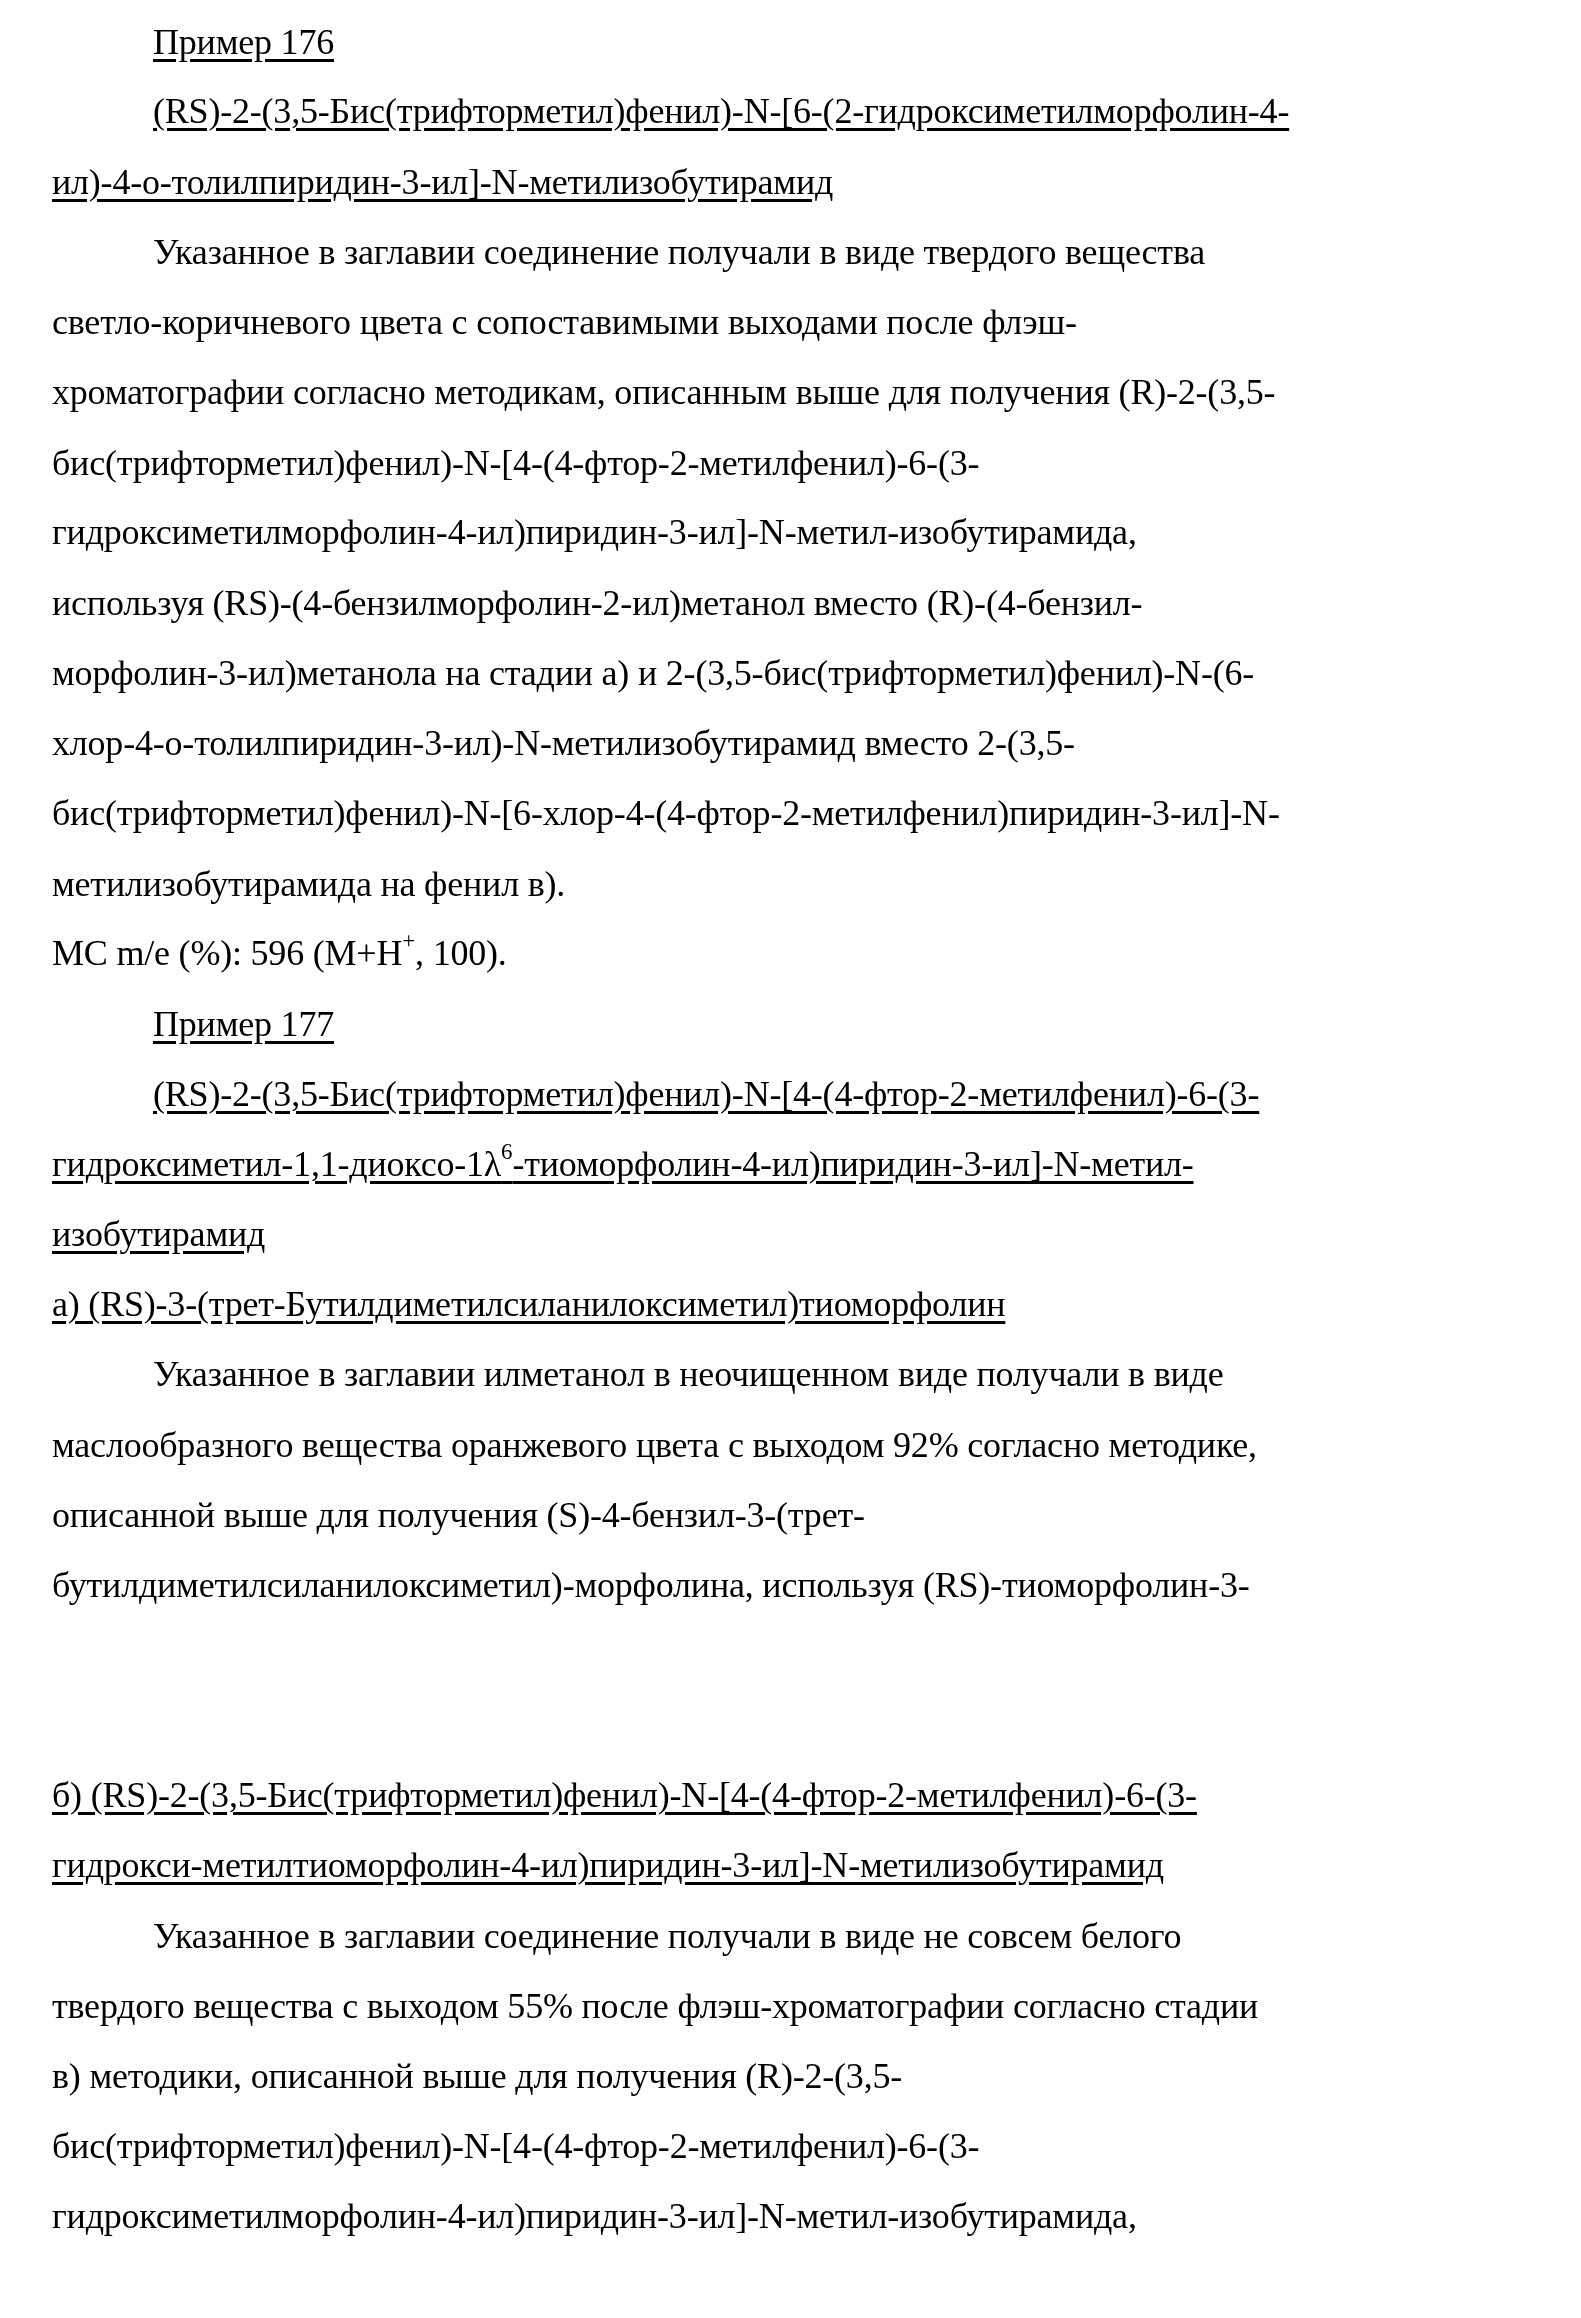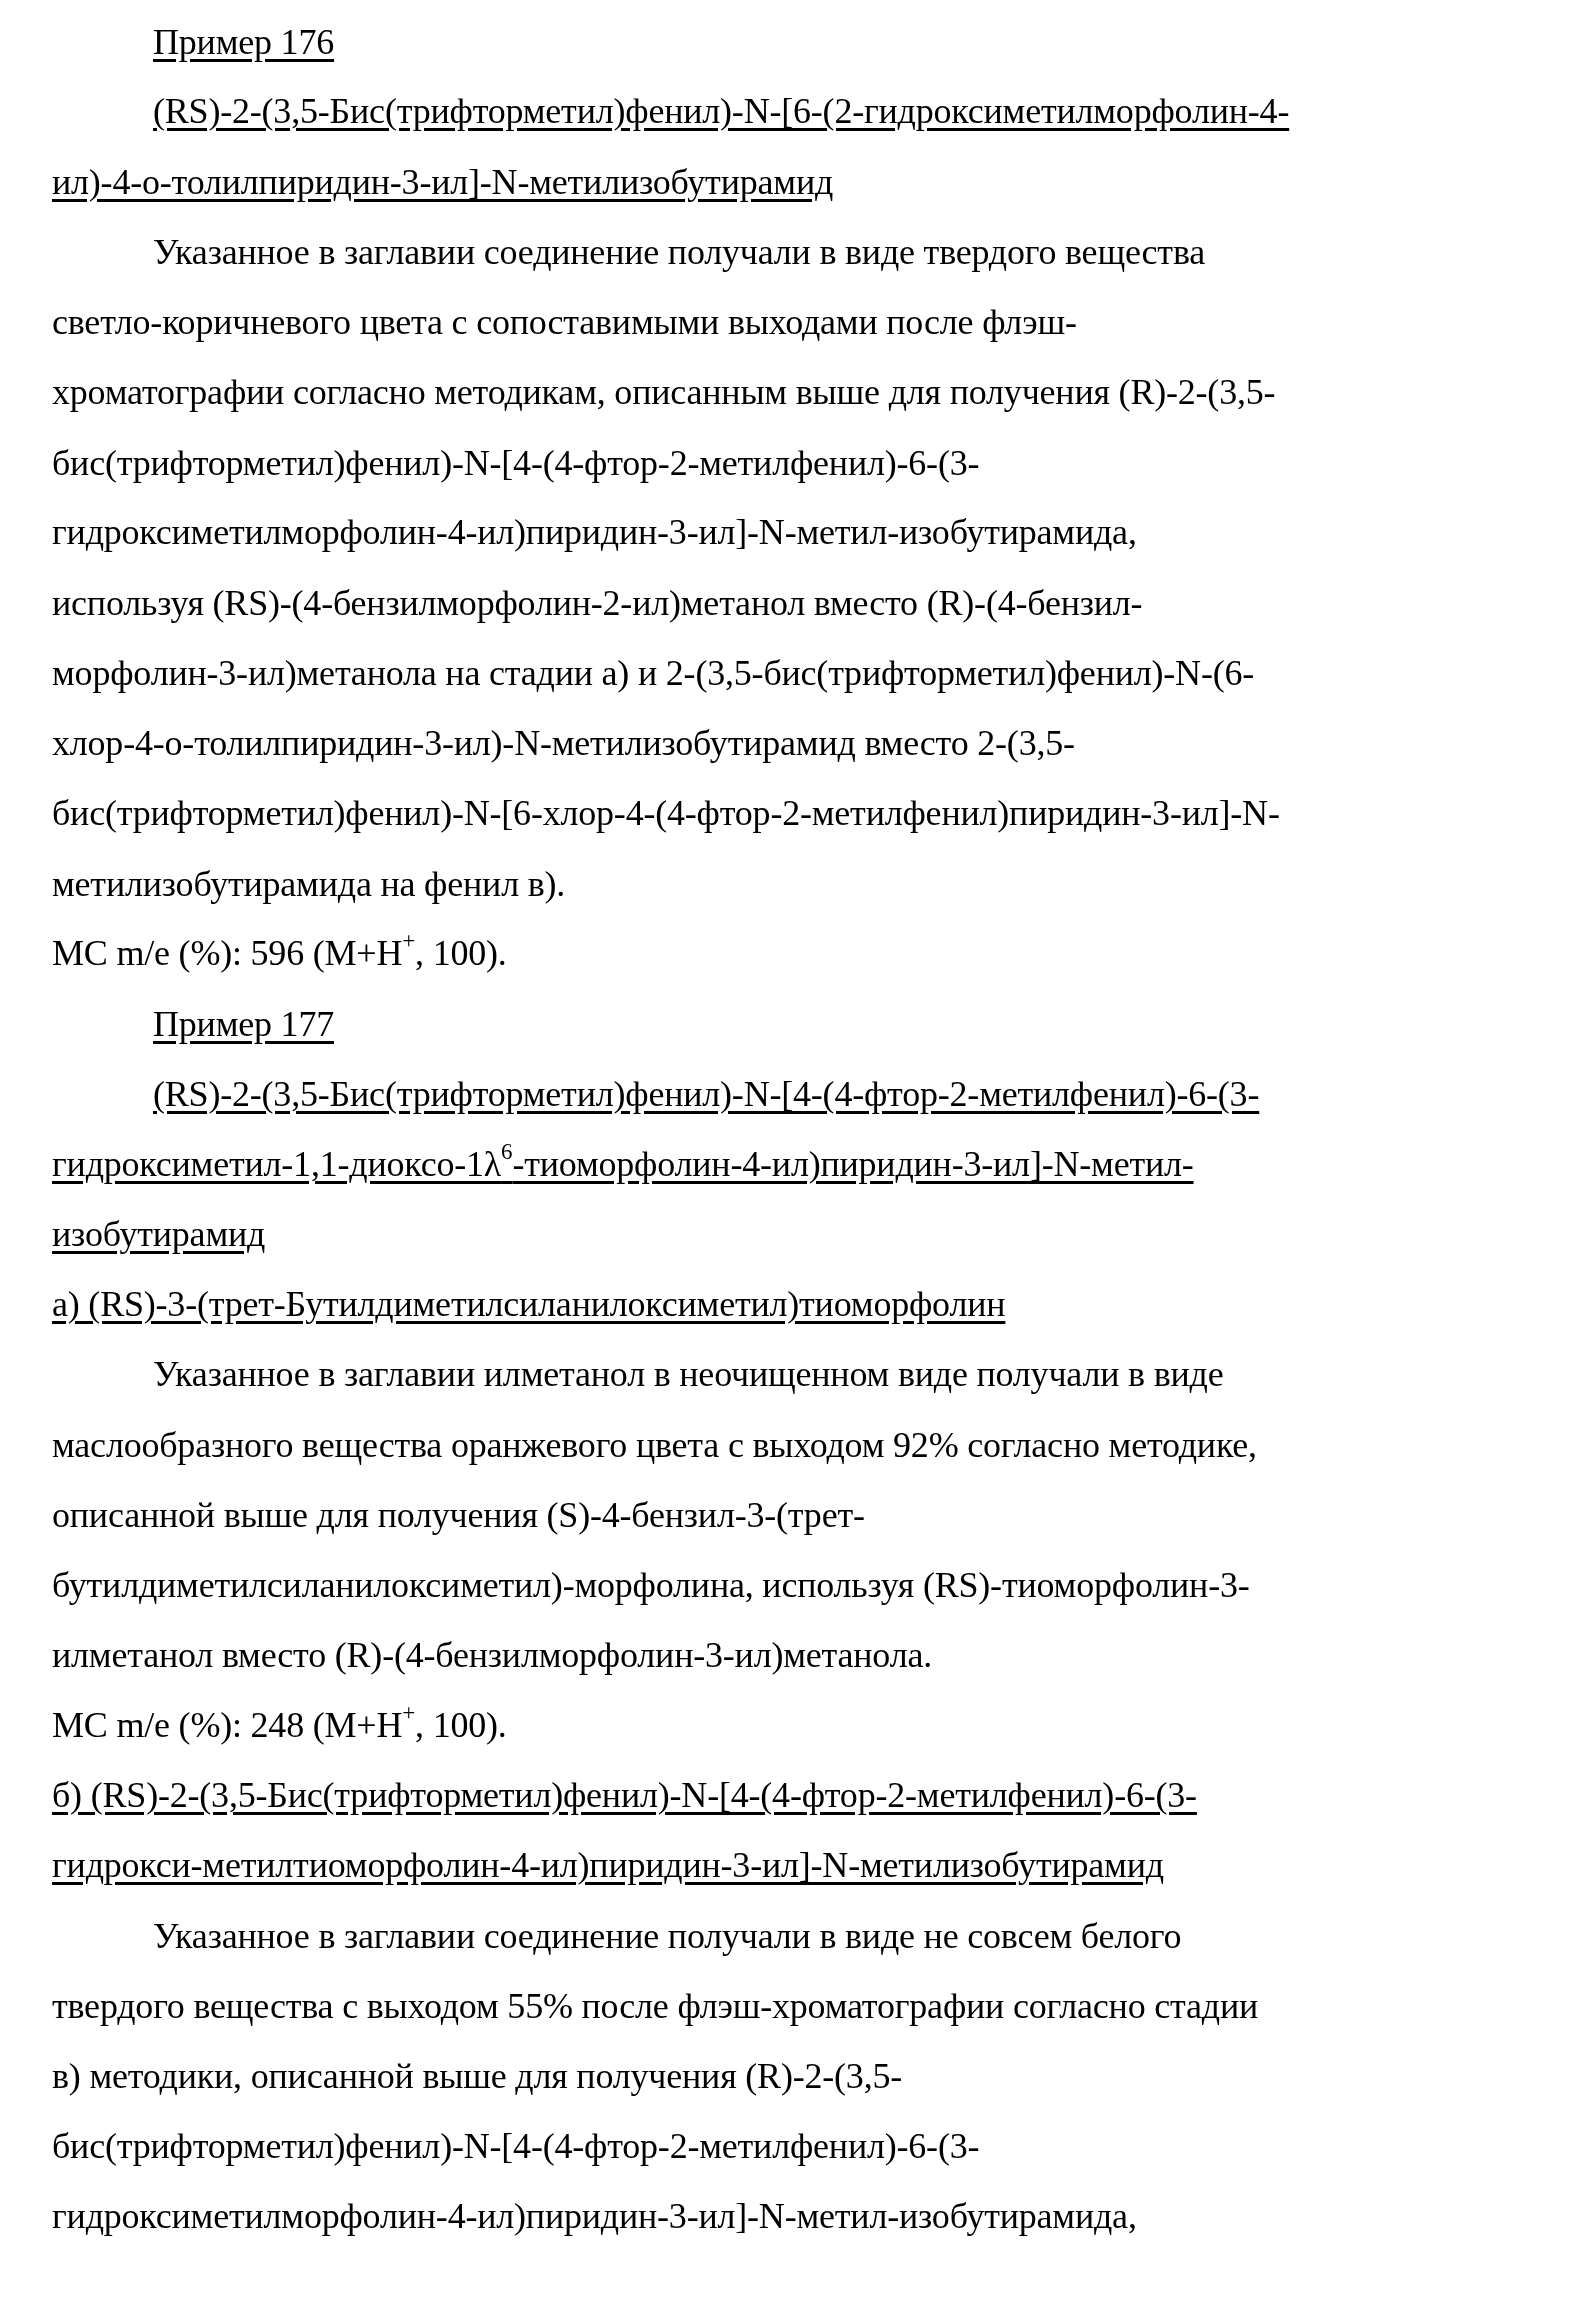--- a/index.html
+++ b/index.html
@@ -31,22 +31,20 @@
   <div class="line" style="top:928px"><span>МС m/e (%): 596 (M+H</span><sup>+</sup><span>, 100).</span></div>
   <div class="line indent u" style="top:999px">Пример 177</div>
   <div class="line indent u" style="top:1069px">(RS)-2-(3,5-Бис(трифторметил)фенил)-N-[4-(4-фтор-2-метилфенил)-6-(3-</div>
   <div class="line u" style="top:1139px"><span>гидроксиметил-1,1-диоксо-1λ</span><sup>6</sup><span>-тиоморфолин-4-ил)пиридин-3-ил]-N-метил-</span></div>
   <div class="line u" style="top:1209px">изобутирамид</div>
   <div class="line u" style="top:1279px">а) (RS)-3-(трет-Бутилдиметилсиланилоксиметил)тиоморфолин</div>
   <div class="line indent" style="top:1349px">Указанное в заглавии илметанол в неочищенном виде получали в виде</div>
   <div class="line" style="top:1420px">маслообразного вещества оранжевого цвета с выходом 92%  согласно методике,</div>
   <div class="line" style="top:1490px">описанной выше для получения (S)-4-бензил-3-(трет-</div>
   <div class="line" style="top:1560px">бутилдиметилсиланилоксиметил)-морфолина, используя (RS)-тиоморфолин-3-</div>
-  <div class="line" style="top:1630px">илметанол вместо (R)-(4-бензилморфолин-3-ил)метанола.</div>
-  <div class="line" style="top:1700px"><span>МС m/e (%): 248 (M+H</span><sup>+</sup><span>, 100).</span></div>
   <div class="line u" style="top:1770px">б) (RS)-2-(3,5-Бис(трифторметил)фенил)-N-[4-(4-фтор-2-метилфенил)-6-(3-</div>
   <div class="line u" style="top:1840px">гидрокси-метилтиоморфолин-4-ил)пиридин-3-ил]-N-метилизобутирамид</div>
   <div class="line indent" style="top:1911px">Указанное в заглавии соединение получали в виде не совсем белого</div>
   <div class="line" style="top:1981px">твердого вещества с выходом 55% после флэш-хроматографии согласно стадии</div>
   <div class="line" style="top:2051px">в) методики, описанной выше для получения (R)-2-(3,5-</div>
   <div class="line" style="top:2121px">бис(трифторметил)фенил)-N-[4-(4-фтор-2-метилфенил)-6-(3-</div>
   <div class="line" style="top:2191px">гидроксиметилморфолин-4-ил)пиридин-3-ил]-N-метил-изобутирамида,</div>
 </div>
 
 

